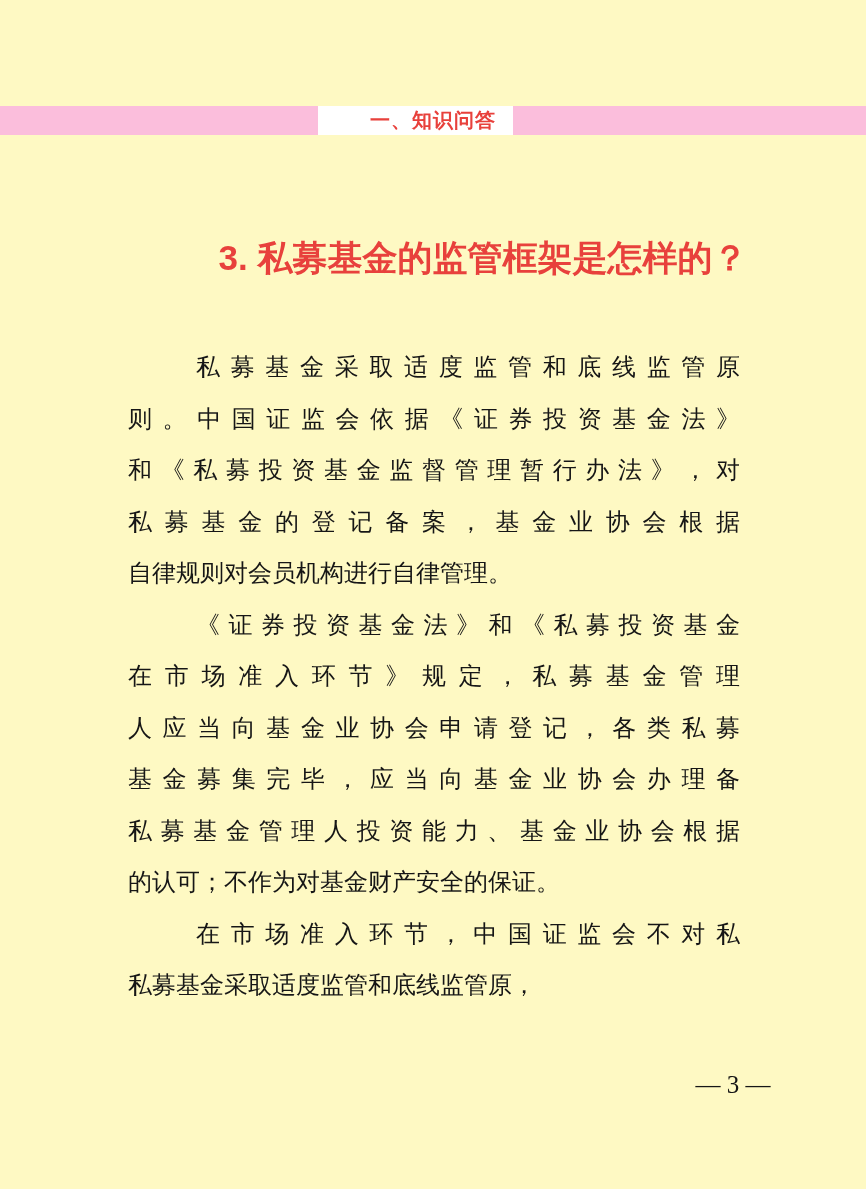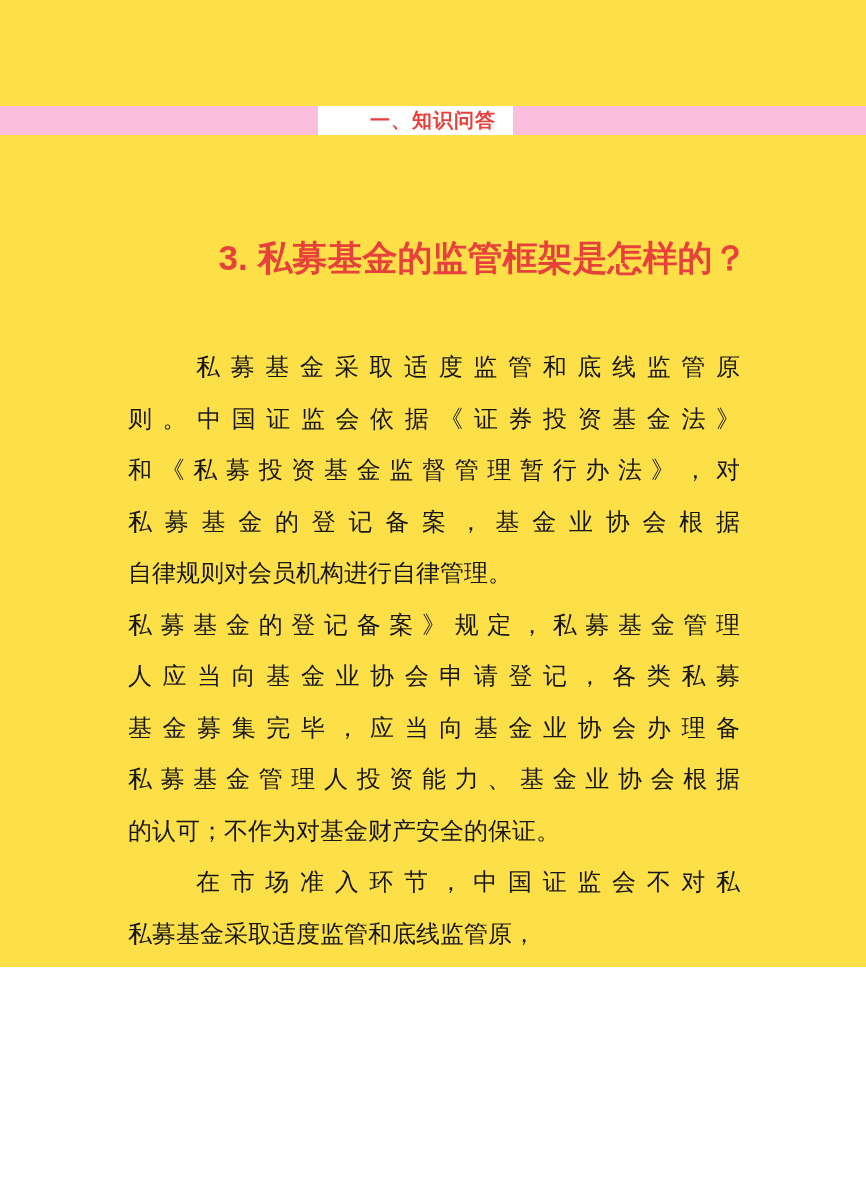--- a/index.html
+++ b/index.html
@@ -9,22 +9,22 @@
   }
   * { margin: 0; padding: 0; box-sizing: border-box; }
   html, body { background: #ffffff; }
   body {
     font-family: "Liberation Serif", "DejaVu Serif", serif;
     color: var(--ink);
   }
   .page {
     position: relative;
     width: 866px;
-    height: 967px;
-    background: #fde047;
+    height: 1189px;
+    background: #fef9c3;
     overflow: hidden;
     margin: 0 auto;
   }
   
   .header-bar {
     position: absolute;
     left: 0;
     top: 106px;
     width: 866px;
     height: 29px;
@@ -115,21 +115,22 @@
 
   <main class="body-text" id="body-text">
       <div class="para">
         <div class="line indent just">私募基金采取适度监管和底线监管原</div>
         <div class="line just">则。中国证监会依据《证券投资基金法》</div>
         <div class="line just">和《私募投资基金监督管理暂行办法》，对</div>
         <div class="line just">私募基金的登记备案，基金业协会根据</div>
         <div class="line">自律规则对会员机构进行自律管理。</div>
       </div>
       <div class="para">
-        <div class="line just">私募基金的登记备案》规定，私募基金管理</div>
+        <div class="line indent just">《证券投资基金法》和《私募投资基金</div>
+        <div class="line just">在市场准入环节》规定，私募基金管理</div>
         <div class="line just">人应当向基金业协会申请登记，各类私募</div>
         <div class="line just">基金募集完毕，应当向基金业协会办理备</div>
         <div class="line just">私募基金管理人投资能力、基金业协会根据</div>
         <div class="line">的认可；不作为对基金财产安全的保证。</div>
       </div>
       <div class="para">
         <div class="line indent just">在市场准入环节，中国证监会不对私</div>
         <div class="line">私募基金采取适度监管和底线监管原，</div>
       </div>
     </main>

